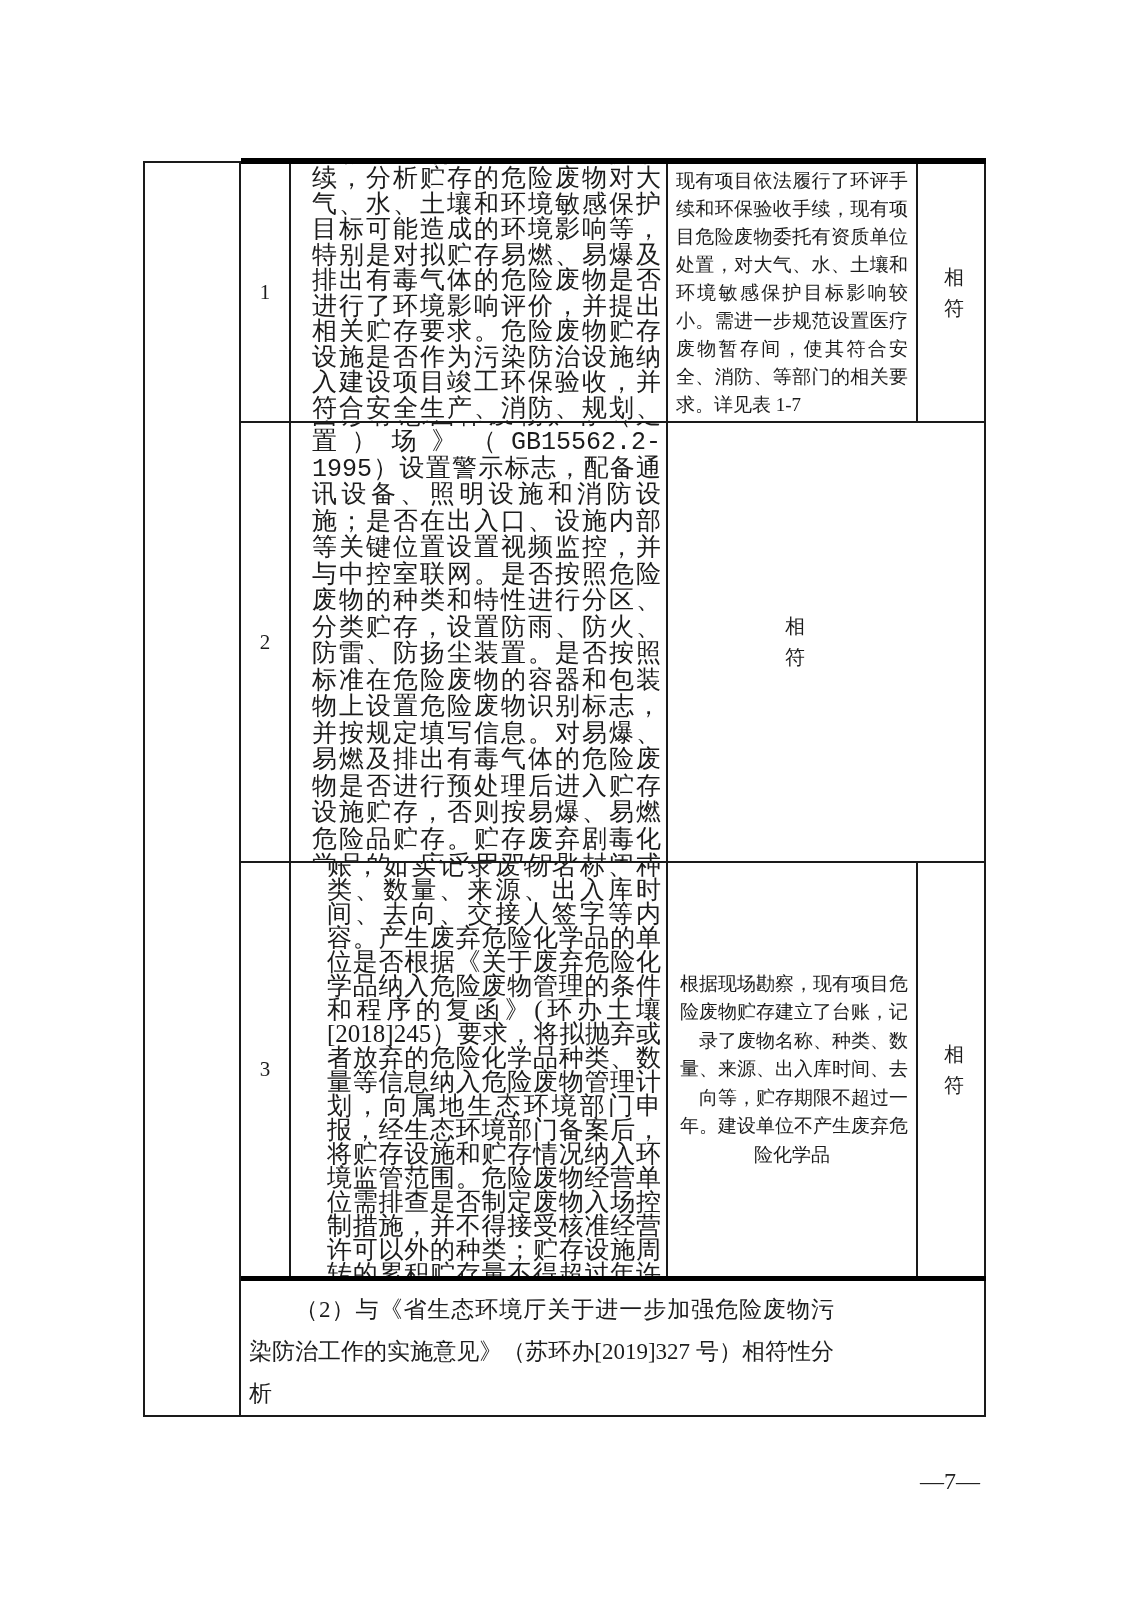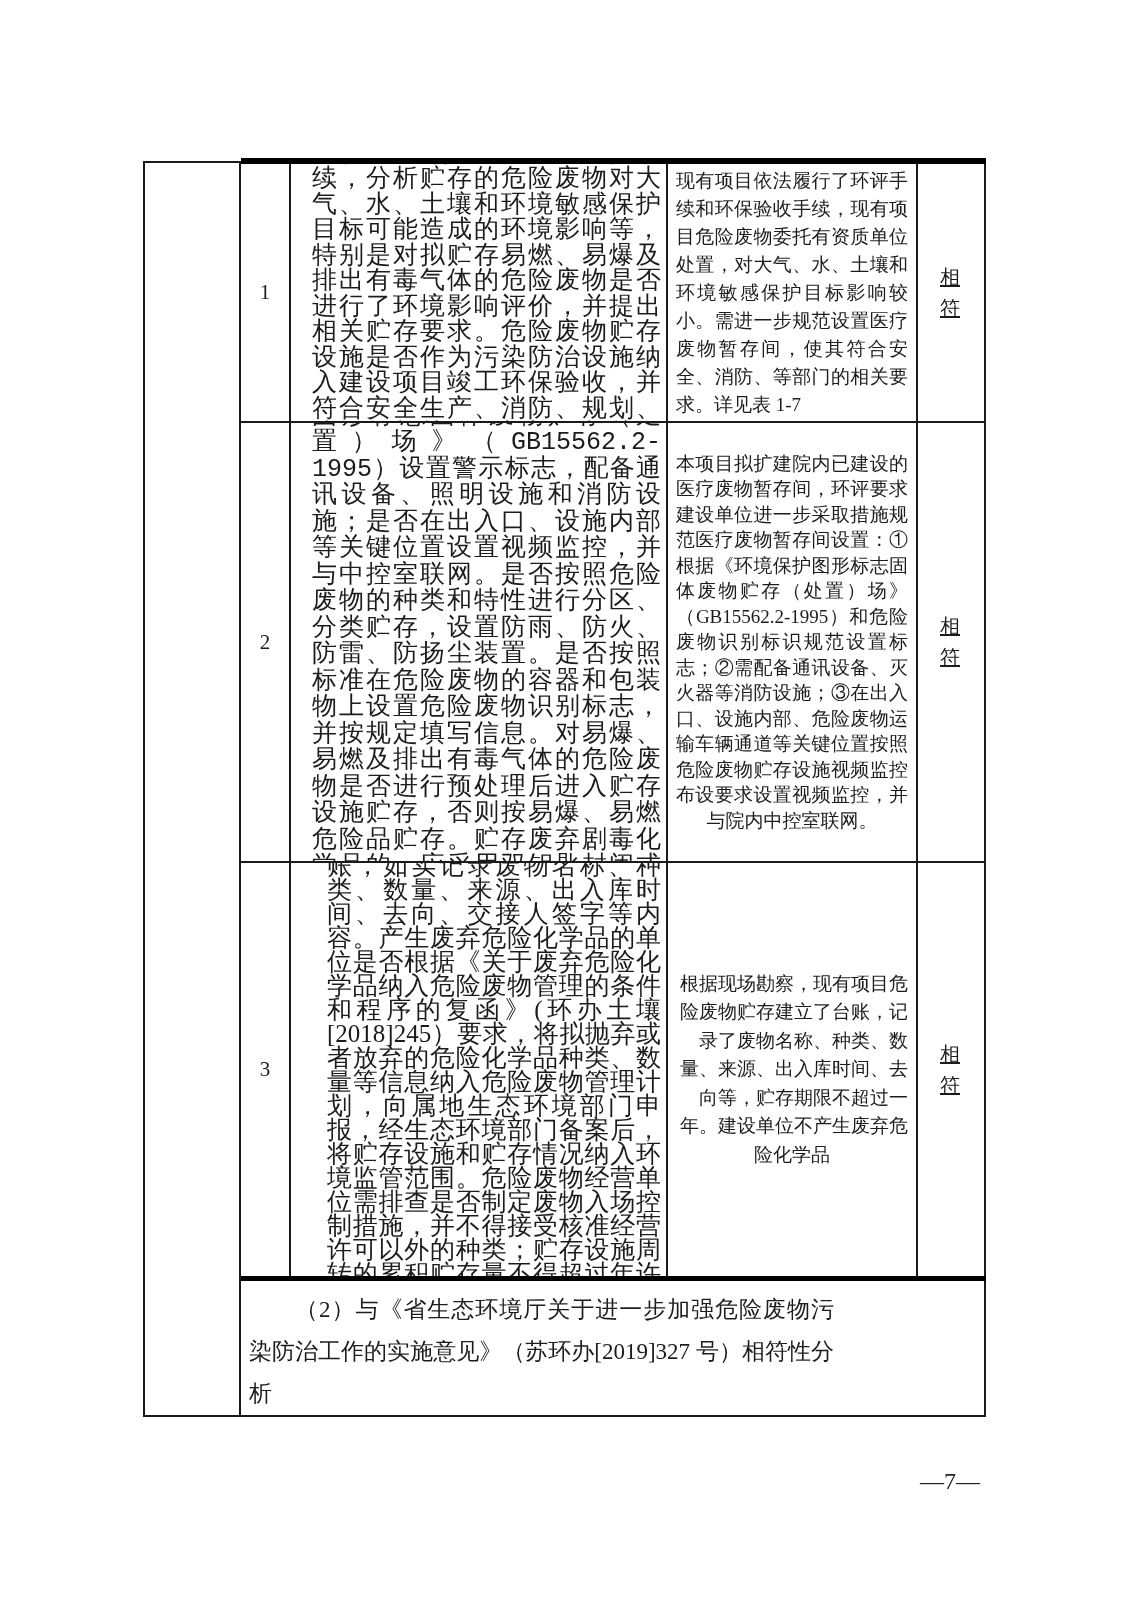--- a/index.html
+++ b/index.html
@@ -78,23 +78,22 @@
   }
   .r1 .result .txt { line-height: 28px; text-align-last: left; }
   .r2 .result .txt { line-height: 25.5px; text-align-last: center; }
   .r3 .result .txt { line-height: 28.5px; text-align: right; text-align-last: center; }
   .cell.status .vtxt {
     display: block;
     width: 24px;
     margin: 16px auto;
     font-size: 20px;
     line-height: 31px;
-    text-align: left;
+    text-align: right;
     word-break: break-all;
-    text-decoration: underline;
   }
   
   .footer-text {
     position: absolute;
     left: 241px; top: 1281px;
     width: 613px; height: 134px;
     box-sizing: border-box;
     padding: 8px 20px 8px 8px;
     overflow: hidden;
   }
@@ -136,23 +135,20 @@
       <div class="cell status">
         <span class="vtxt">相符</span>
       </div>
     </div>
 
     <div class="trow r2">
       <div class="cell num">2</div>
       <div class="cell item">
         <div class="txt">在贮存设施建设方面，查找是否在明显位置按照《环境保护图形标志固体废物贮存（处置）场》（GB15562.2-1995）设置警示标志，配备通讯设备、照明设施和消防设施；是否在出入口、设施内部等关键位置设置视频监控，并与中控室联网。是否按照危险废物的种类和特性进行分区、分类贮存，设置防雨、防火、防雷、防扬尘装置。是否按照标准在危险废物的容器和包装物上设置危险废物识别标志，并按规定填写信息。对易爆、易燃及排出有毒气体的危险废物是否进行预处理后进入贮存设施贮存，否则按易爆、易燃危险品贮存。贮存废弃剧毒化学品的，应采用双钥匙封闭式管理，且有专人 24 小时看管。</div>
       </div>
-      <div class="cell result">
-        <div class="txt">本项目拟扩建院内已建设的医疗废物暂存间，环评要求建设单位进一步采取措施规范医疗废物暂存间设置：①根据《环境保护图形标志固体废物贮存（处置）场》（GB15562.2-1995）和危险废物识别标识规范设置标志；②需配备通讯设备、灭火器等消防设施；③在出入口、设施内部、危险废物运输车辆通道等关键位置按照危险废物贮存设施视频监控布设要求设置视频监控，并与院内中控室联网。</div>
-      </div>
       <div class="cell status">
         <span class="vtxt">相符</span>
       </div>
     </div>
 
     <div class="trow r3">
       <div class="cell num">3</div>
       <div class="cell item">
         <div class="txt">在管理制度落实方面自查是否建立规范的危险废物贮存台账，如实记录废物名称、种类、数量、来源、出入库时间、去向、交接人签字等内容。产生废弃危险化学品的单位是否根据《关于废弃危险化学品纳入危险废物管理的条件和程序的复函》(环办土壤[2018]245）要求，将拟抛弃或者放弃的危险化学品种类、数量等信息纳入危险废物管理计划，向属地生态环境部门申报，经生态环境部门备案后，将贮存设施和贮存情况纳入环境监管范围。危险废物经营单位需排查是否制定废物入场控制措施，并不得接受核准经营许可以外的种类；贮存设施周转的累积贮存量不得超过年许可经营能力的六分之一，贮存期限原则上不得超过一年。</div>
       </div>

